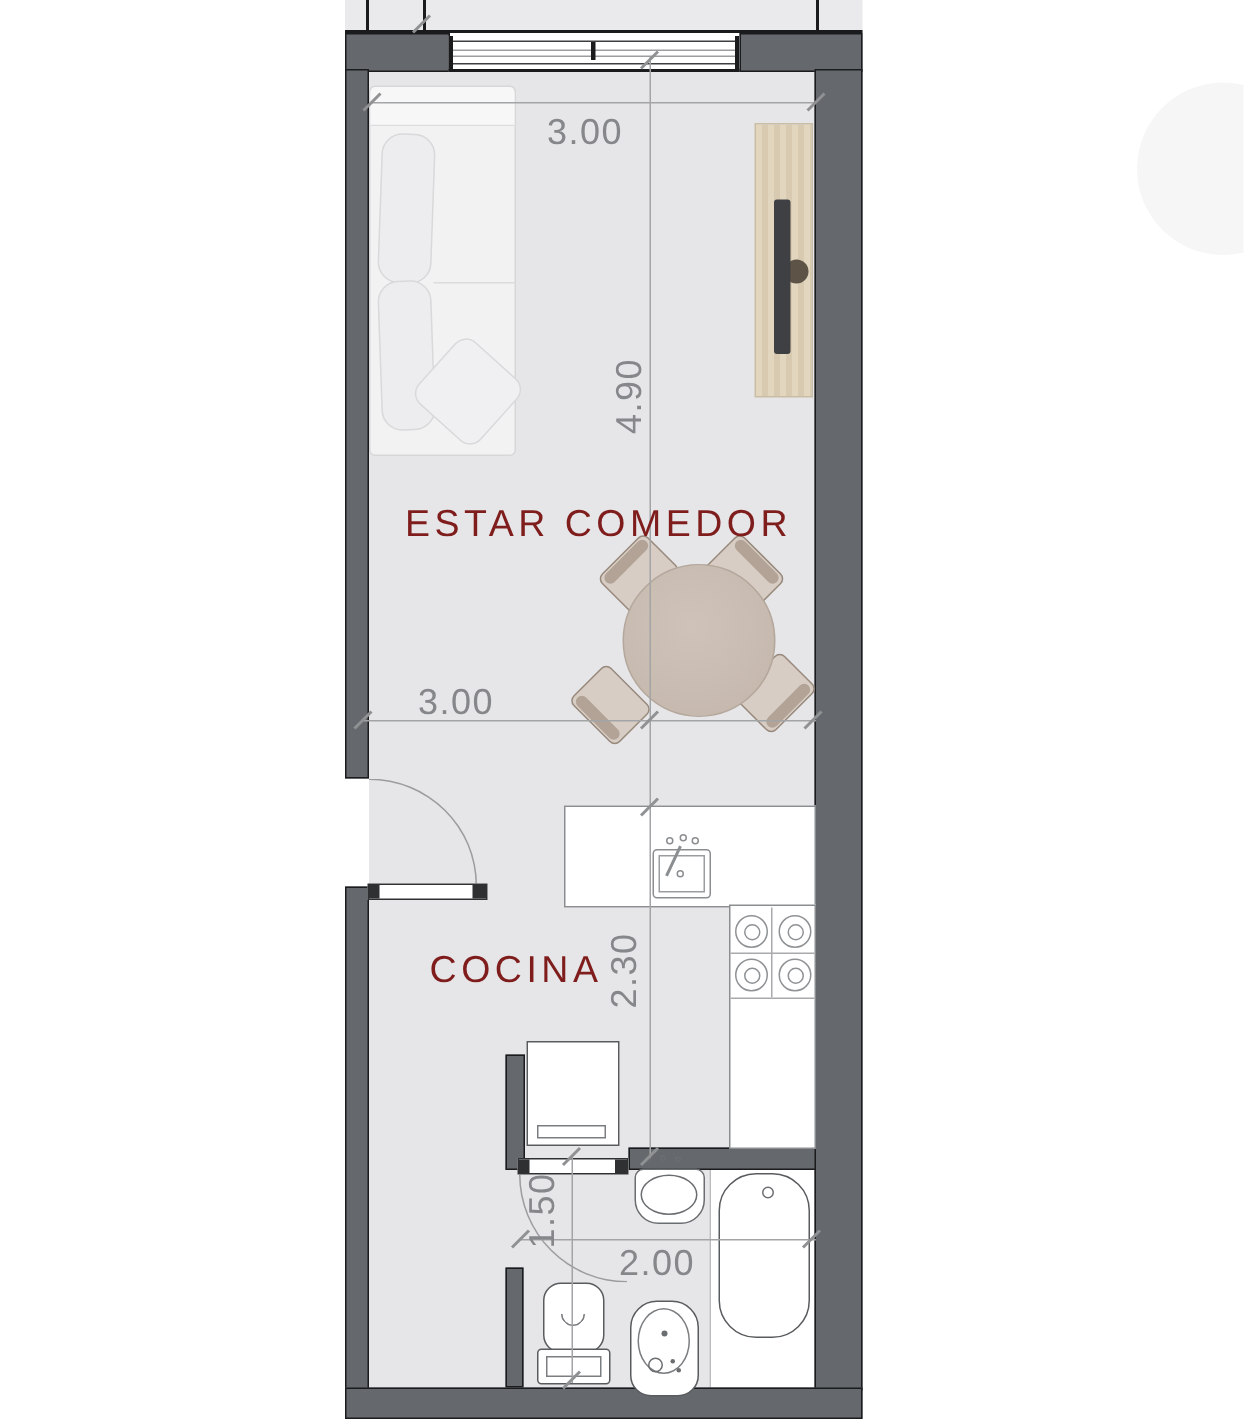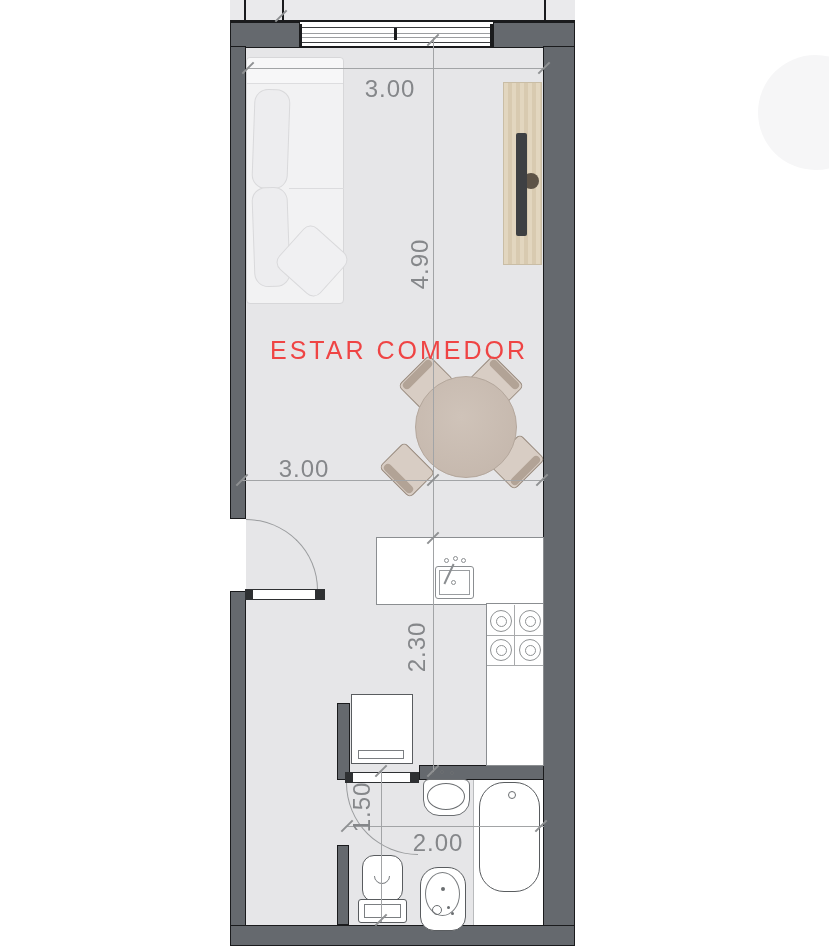--- a/index.html
+++ b/index.html
@@ -10,21 +10,21 @@
   .wall{position:absolute;box-sizing:border-box;background:#65696e;border:1.5px solid #1a1b1d;}
   
   .floor{position:absolute;background:#e6e6e8;}
   
   .dline{position:absolute;background:#a2a4a6;z-index:40;}
   .tick{position:absolute;width:16px;height:2px;background:#8f9193;z-index:41;
         transform:translate(-50%,-50%) rotate(-45deg);}
   .dimtxt{position:absolute;font-size:24px;color:#85878a;letter-spacing:1px;z-index:42;
           transform:translate(-50%,-50%);white-space:nowrap;}
   .dimtxt.vert{transform:translate(-50%,-50%) rotate(-90deg);}
-  .roomlbl{position:absolute;font-size:25px;color:#ef4444;letter-spacing:3px;z-index:42;
+  .roomlbl{position:absolute;font-size:25px;color:#7f1d1d;letter-spacing:3px;z-index:42;
            transform:translate(-50%,-50%);white-space:nowrap;}
   
   .fx{position:absolute;box-sizing:border-box;background:#fff;border:1.5px solid #6b6e71;}
   .thin{border-width:1.2px;border-color:#8b8e91;}
   .burner{position:absolute;box-sizing:border-box;width:22px;height:22px;border:1.5px solid #8f9294;
           border-radius:50%;background:#fff;}
   .burner i{position:absolute;left:5px;top:5px;width:9px;height:9px;border:1.2px solid #8f9294;
             border-radius:50%;display:block;}
   .gridline{position:absolute;background:#a8aaac;}
   .chair{position:absolute;box-sizing:border-box;width:44px;height:36px;background:#d8cdc4;
@@ -192,14 +192,15 @@
   <div class="tick" style="left:541px;top:826px;"></div>
 
   <div class="dimtxt" style="left:390px;top:89px;">3.00</div>
   <div class="dimtxt vert" style="left:420px;top:264px;">4.90</div>
   <div class="dimtxt" style="left:304px;top:469px;">3.00</div>
   <div class="dimtxt vert" style="left:417px;top:647px;">2.30</div>
   <div class="dimtxt vert" style="left:362px;top:807px;">1.50</div>
   <div class="dimtxt" style="left:438px;top:843px;text-align:center;">2.00</div>
 
   <div class="roomlbl" style="left:399px;top:350px;">ESTAR COMEDOR</div>
+  <div class="roomlbl" style="left:344px;top:647px;">COCINA</div>
 
 </div>
 
 </body></html>

